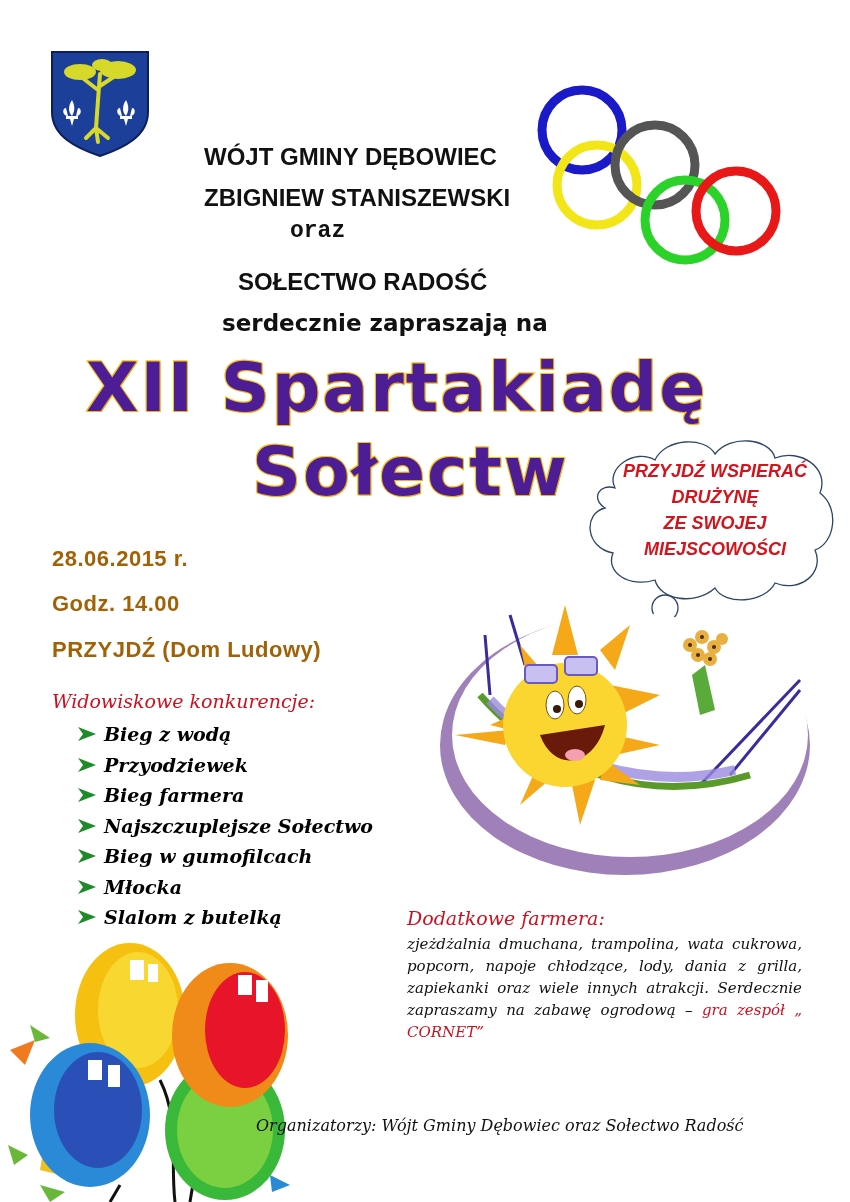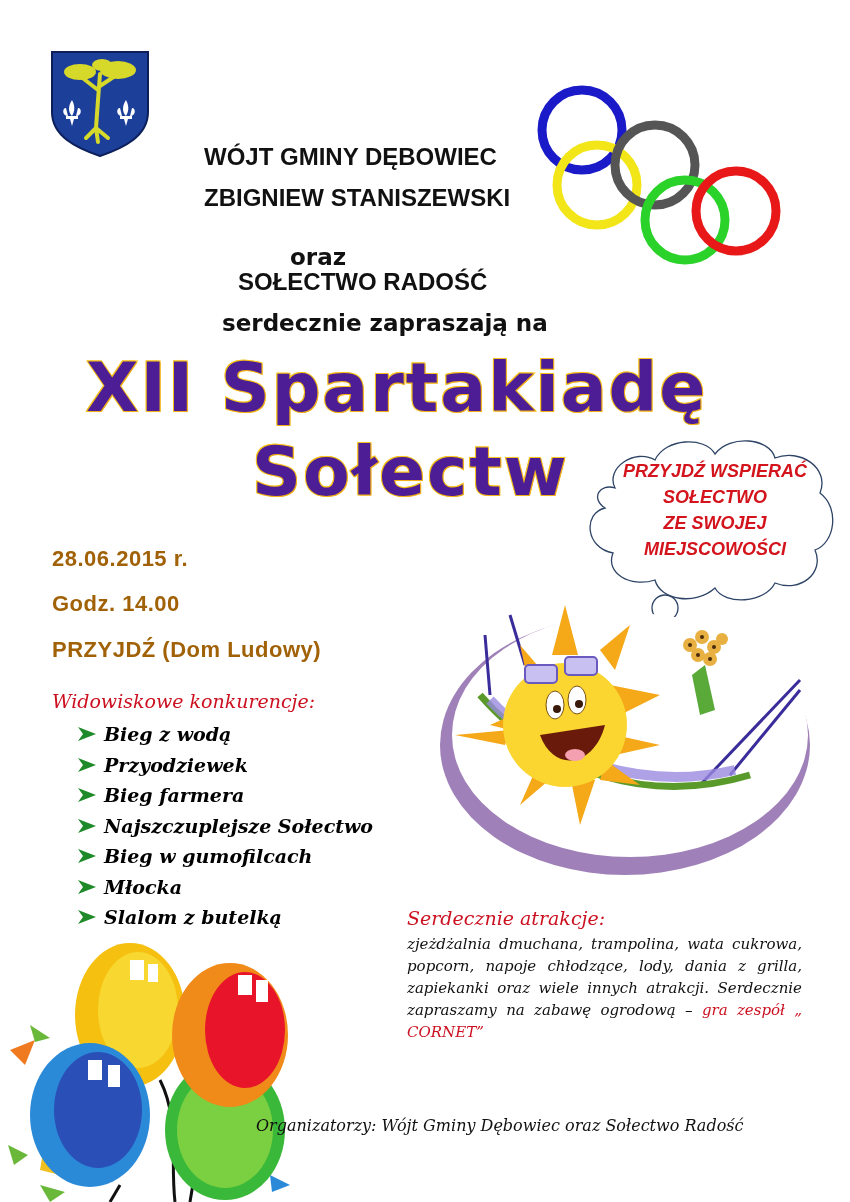--- a/index.html
+++ b/index.html
@@ -74,39 +74,39 @@
       <circle cx="72" cy="115" r="40" stroke="#f2e618"></circle>
       <circle cx="130" cy="95" r="40" stroke="#555555"></circle>
       <circle cx="160" cy="150" r="40" stroke="#2ad22a"></circle>
       <circle cx="211" cy="141" r="40" stroke="#e81818"></circle>
     </g>
   </svg>
 </div>
 
 <div class="abs hdr" style="left:204px;top:143px;">WÓJT GMINY DĘBOWIEC</div>
 <div class="abs hdr" style="left:204px;top:184px;">ZBIGNIEW STANISZEWSKI</div>
-<div class="abs hdr-sub" style="left:290px;top:244px;">oraz</div>
+<div class="abs hdr-sub" style="left:290px;top:218px;font-family:Liberation Mono, monospace;">oraz</div>
 <div class="abs hdr" style="left:238px;top:268px;">SOŁECTWO RADOŚĆ</div>
 <div class="abs hdr-sub" style="left:222px;top:310px;">serdecznie zapraszają na</div>
 
 <div class="abs title" style="left:86px;top:348px;">XII Spartakiadę</div>
 <div class="abs title" style="left:252px;top:432px;">Sołectw</div>
 
 <div class="abs" style="left:575px;top:428px;width:265px;height:210px;">
   <svg width="265" height="210" viewBox="0 0 265 210" style="position:absolute;left:0;top:0;">
     <g fill="#ffffff" stroke="#2e4466" stroke-width="1.3">
       <path d="M40 60 C30 40 60 20 80 32 C90 10 130 8 140 26 C155 6 195 10 200 30 C225 20 255 40 245 65 C265 80 260 115 240 122 C250 145 225 165 200 155 C190 175 150 178 140 160 C120 178 85 172 80 152 C55 160 30 145 38 125 C10 120 8 85 30 80 C15 70 25 55 40 60 Z"></path>
       <circle cx="90" cy="180" r="13"></circle>
       <circle cx="84" cy="196" r="7"></circle>
       <circle cx="81" cy="204" r="4"></circle>
     </g>
   </svg>
   <div class="abs cloud-text" style="left:40px;top:30px;width:200px;">
     <div>PRZYJDŹ WSPIERAĆ</div>
-    <div>SOŁECTWO</div>
+    <div>DRUŻYNĘ</div>
     <div>ZE SWOJEJ</div>
     <div>MIEJSCOWOŚCI</div>
   </div>
 </div>
 
 <div class="abs info" style="left:52px;top:546px;">28.06.2015 r.</div>
 <div class="abs info" style="left:52px;top:591px;">Godz. 14.00</div>
 <div class="abs info" style="left:52px;top:637px;">PRZYJDŹ  (Dom Ludowy)</div>
 
 <div class="abs" style="left:430px;top:585px;width:385px;height:300px;">
@@ -240,18 +240,18 @@
     <rect x="238" y="45" width="14" height="20" fill="#fff"></rect>
       <rect x="256" y="50" width="12" height="22" fill="#fff"></rect>
 
     <ellipse cx="90" cy="185" rx="60" ry="72" fill="#2a8ad8"></ellipse>
     <ellipse cx="98" cy="180" rx="44" ry="58" fill="#2a50b8"></ellipse>
     <rect x="88" y="130" width="14" height="20" fill="#fff"></rect>
       <rect x="108" y="135" width="12" height="22" fill="#fff"></rect>
   </svg>
 </div>
 
-<div class="abs script add-head" style="left:407px;top:907px;">Serdecznie atrakcje:</div>
+<div class="abs script add-head" style="left:407px;top:907px;">Dodatkowe farmera:</div>
 <div class="abs script add-body" style="left:407px;top:933px;">
   <span>zjeżdżalnia dmuchana, trampolina, wata cukrowa, popcorn, napoje chłodzące, lody, dania z grilla, zapiekanki oraz wiele innych atrakcji. Serdecznie zapraszamy na zabawę ogrodową – </span><span class="red">gra zespół „ CORNET”</span>
 </div>
 
 <div class="abs script footer" style="left:256px;top:1116px;">Organizatorzy: Wójt Gminy Dębowiec oraz Sołectwo Radość</div>
 
 </body></html>

